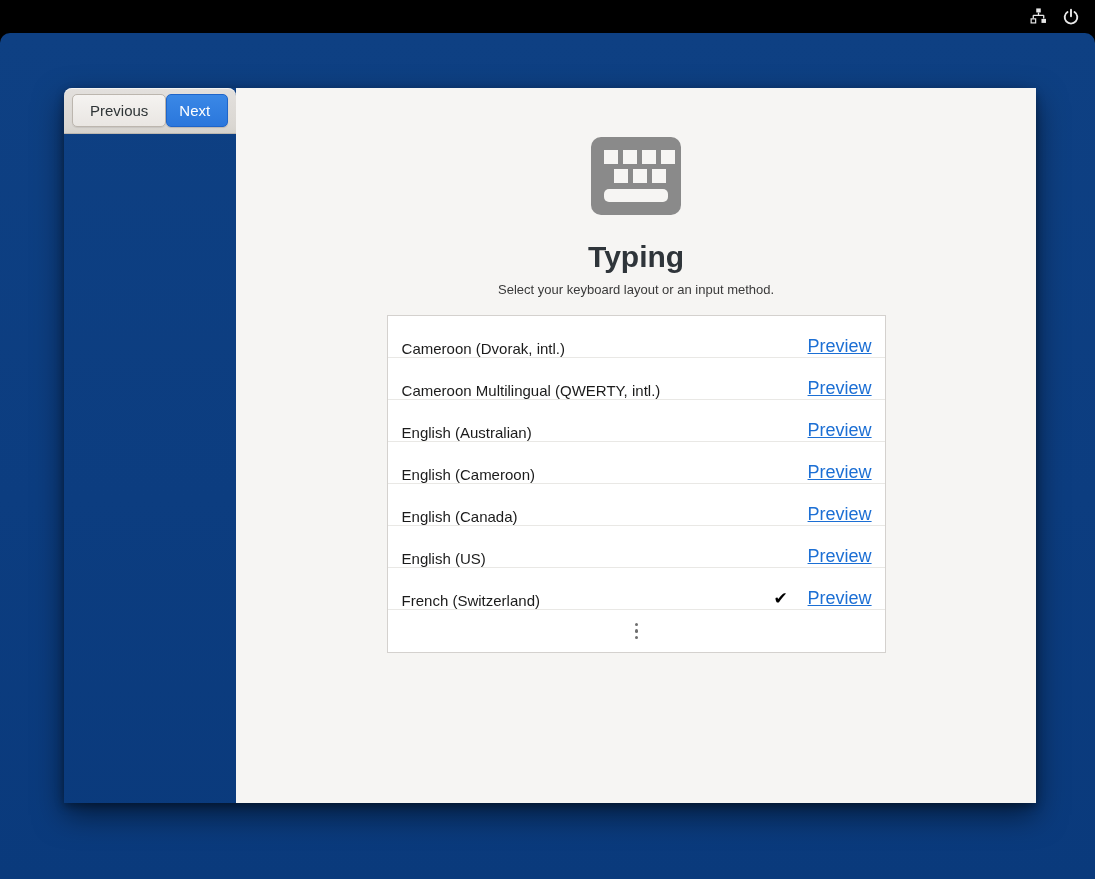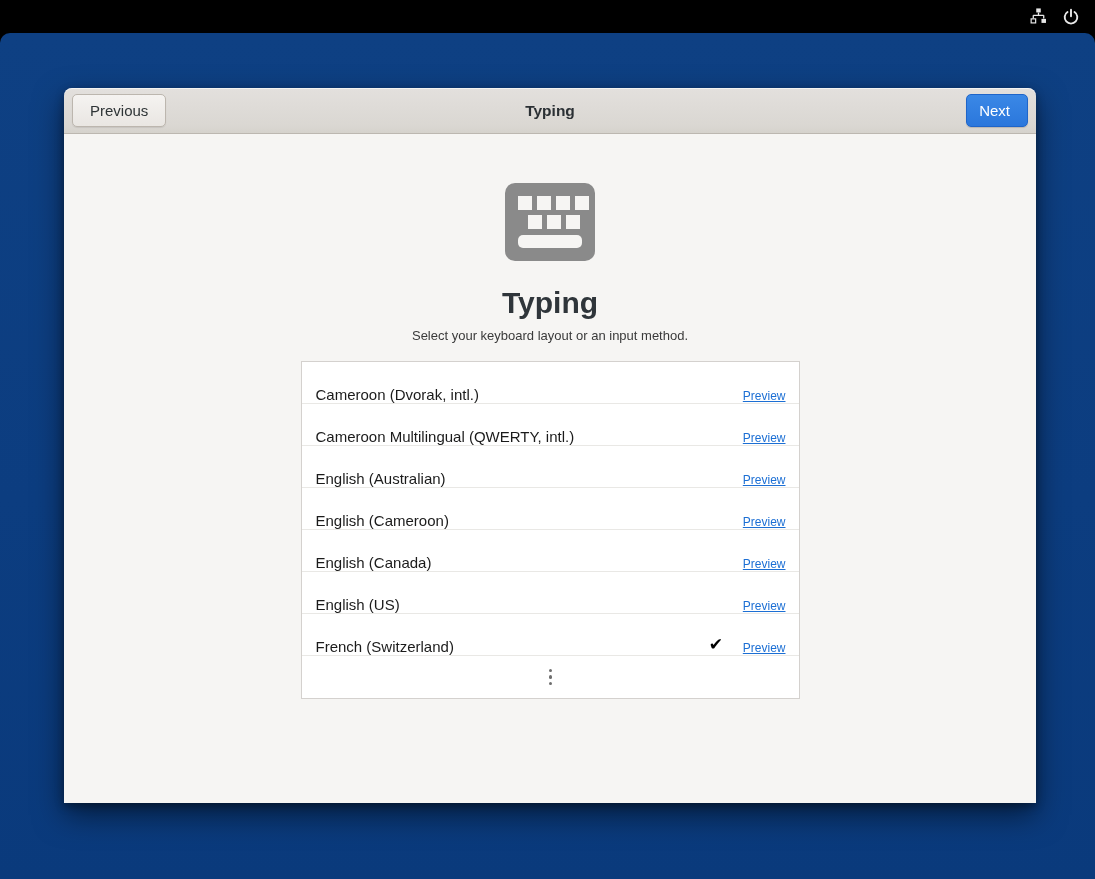--- a/index.html
+++ b/index.html
@@ -27,21 +27,21 @@
     background: linear-gradient(180deg, #0e4083 0%, #0c3d80 55%, #0a3a7c 100%);
     border-radius: 10px 10px 0 0;
   }
 
   
   .dialog {
     position: absolute; left: 64px; top: 55px;
     width: 972px; height: 715px;
     border-radius: 8px 8px 0 0;
     box-shadow: 0 12px 30px rgba(0,0,0,.5), 0 3px 9px rgba(0,0,0,.35);
-    display: flex; flex-direction: column;
+    display: flex; 
   }
   .headerbar {
     height: 46px; flex: 0 0 46px;
     background: linear-gradient(180deg, #e3e0dd 0%, #dad7d2 85%, #d5d2cc 100%);
     border-bottom: 1px solid #bcb7b0;
     border-radius: 8px 8px 0 0;
     box-shadow: inset 0 1px 0 rgba(255,255,255,.6);
     display: flex; align-items: center;
     padding: 0 8px;
     position: relative;
@@ -110,21 +110,21 @@
     flex: 1;
     font-size: 15px; color: #1b1b1b;
   }
   .check {
     width: 22px; text-align: center;
     font-size: 17px; font-weight: bold; color: #000000;
     margin-right: 16px;
   }
   .check.hidden { visibility: hidden; }
   .preview {
-    font-size: 12px;
+    font-size: 18px;
     color: #1c6fd4;
     text-decoration: underline;
     cursor: pointer;
   }
   .more-row {
     height: 42px;
     display: flex; align-items: center; justify-content: center;
     border-bottom: none;
     cursor: pointer;
   }

